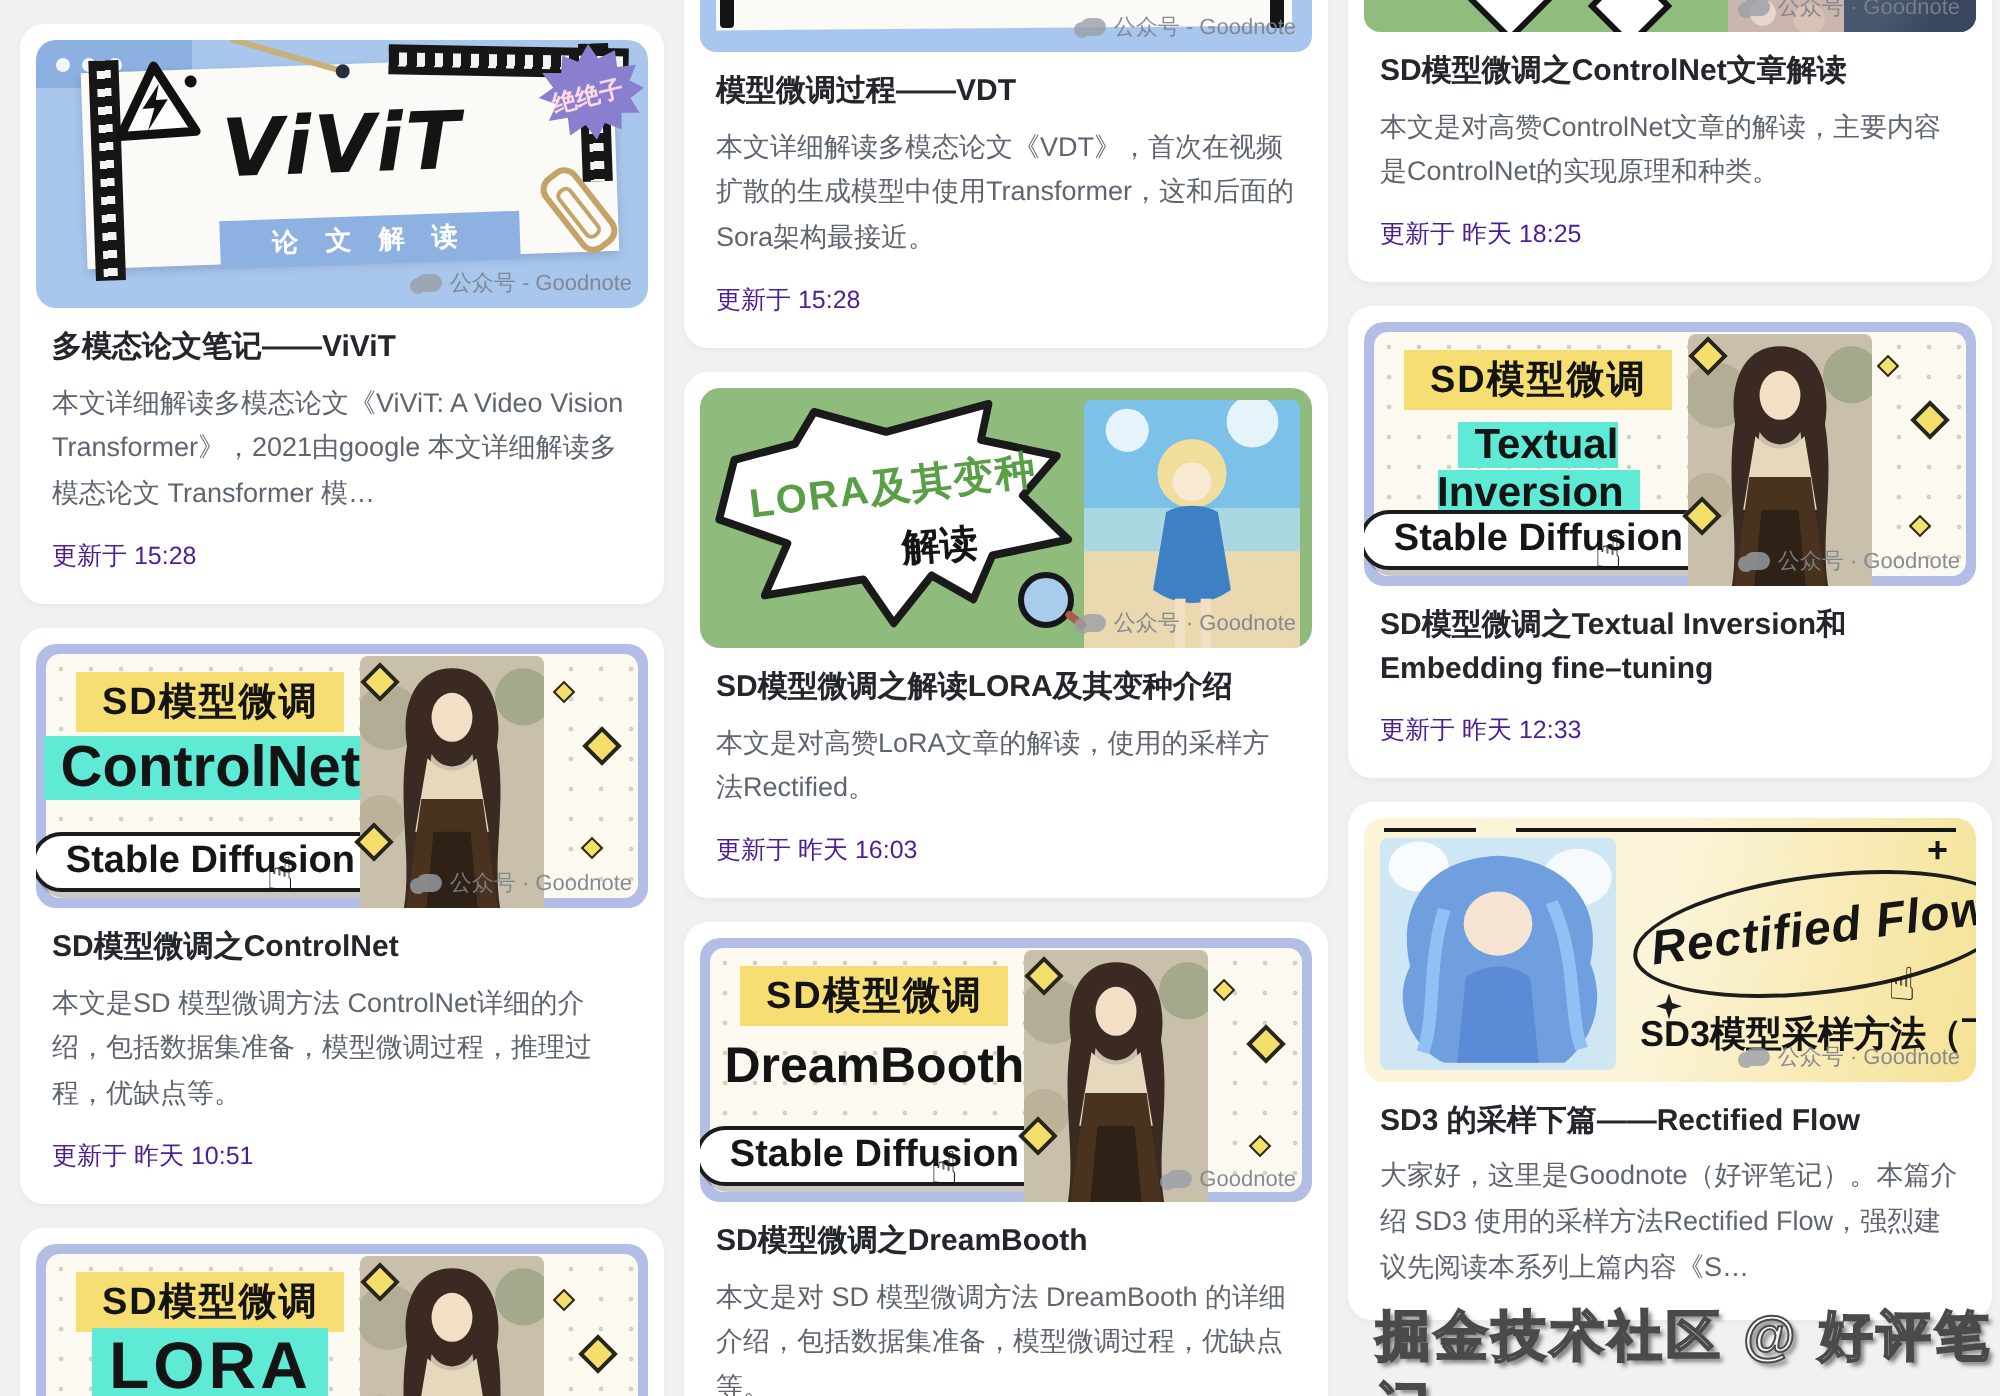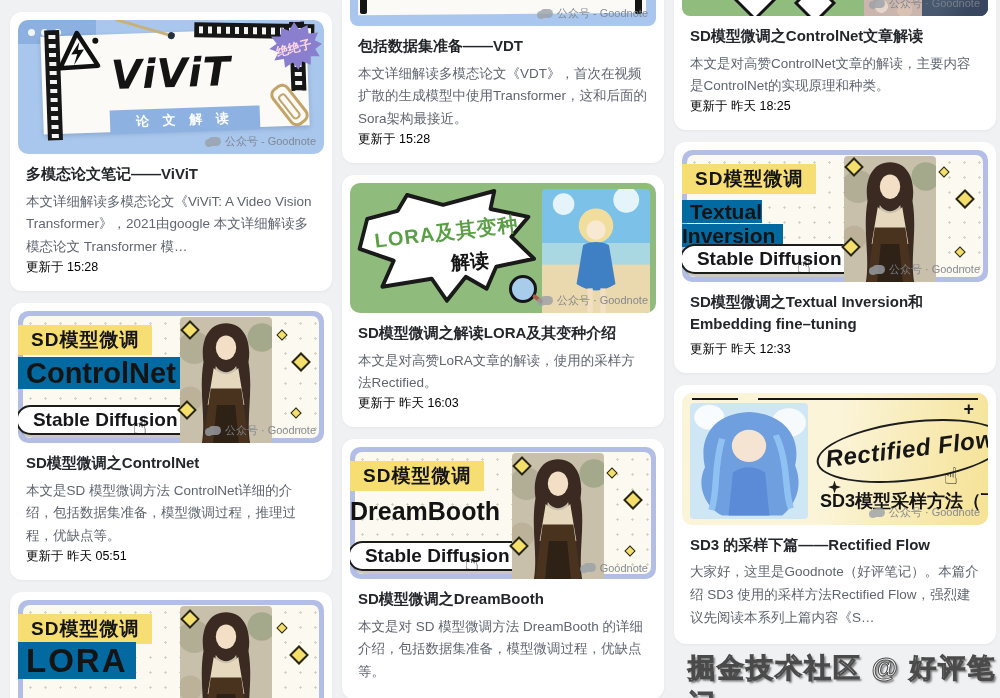--- a/index.html
+++ b/index.html
@@ -15,21 +15,21 @@
   .card{
     background:#fff;border-radius:12px;box-shadow:0 1px 3px rgba(25,35,60,.05);
     overflow:hidden;
   }
   .card.cut-top{border-radius:0 0 12px 12px;}
   .cover{position:relative;margin:8px 8px 0;border-radius:10px;overflow:hidden;}
   .card.cut-top .cover{margin-top:0;border-radius:0 0 8px 8px;}
   .body{padding:9px 16px 15px;}
   .title{margin:0 0 6px;font-size:15px;line-height:1.45;font-weight:700;color:#23262b;}
   .desc{margin:0;font-size:13.5px;line-height:1.68;color:#5f6570;}
-  .time{margin-top:0;font-size:12.5px;color:#000000;min-height:14px;}
+  .time{margin-top:11px;font-size:12.5px;color:#4c1d95;min-height:14px;}
 
   
   .wm{position:absolute;right:8px;bottom:5px;display:flex;align-items:center;gap:4px;
       font-size:11px;color:rgba(125,130,140,.92);white-space:nowrap;z-index:9;}
   .wm-icon{width:13px;height:9px;background:#9aa0a8;border-radius:5px;position:relative;opacity:.8;}
   .wm-icon::before{content:"";position:absolute;left:-3px;top:2px;width:8px;height:8px;background:#9aa0a8;border-radius:50%;}
 
   
   .cv-vivit{height:134px;background:#a9c7ed;}
   .vivit-tab{position:absolute;left:0;top:0;width:68px;height:24px;background:#8cb0e0;border-radius:10px 0 10px 0;
@@ -65,25 +65,25 @@
 
   
   .cv-green{height:16px;background:#90bc7e;}
   .g-diamond{position:absolute;top:-15px;width:24px;height:24px;background:#fff;border:3px solid #141414;transform:rotate(45deg);}
   .g-photo{position:absolute;top:0;height:100%;}
 
   
   .cv-sd{height:132px;background:#b2bee6;}
   .sd-inner{position:absolute;inset:5px;border-radius:7px;background-color:#fcf9f0;
      background-image:radial-gradient(#d7d3c4 1.2px,transparent 1.3px);background-size:15px 15px;}
-  .sd-left{position:absolute;left:0;top:0;width:57%;height:100%;}
+  .sd-left{position:absolute;left:0;top:0;width:57%;height:100%;text-align:center;}
   .sd-tag{display:inline-block;margin-top:14px;background:#f6de72;color:#141414;
      font-size:19px;font-weight:700;padding:2px 13px;letter-spacing:1px;}
   .sd-key{position:absolute;left:0;right:0;top:46px;font-weight:800;color:#141414;}
-  .sd-key .hl{background:#0369a1;padding:0 8px;}
+  .sd-key .hl{background:#5eead4;padding:0 8px;}
   .k-controlnet{font-size:29px;}
   .k-lora{font-size:33px;letter-spacing:2px;top:42px;}
   .k-textual{font-size:21px;top:50px;}
   .k-dream{font-size:25px;top:50px;}
   .sd-btn{position:absolute;left:50%;transform:translateX(-50%);top:94px;background:#fff;color:#16161a;
      border:2.5px solid #1c1c1c;border-radius:16px;font-size:19px;font-weight:700;padding:2px 15px;
      white-space:nowrap;box-shadow:2px 3px 0 rgba(25,25,25,.22);}
   .hand{position:absolute;font-size:23px;color:#111;line-height:1;z-index:8;}
   .girl{position:absolute;top:6px;bottom:6px;right:52px;width:92px;border-radius:4px;height:auto;}
   .sp{position:absolute;background:#f3df69;border:2px solid #26261f;width:10px;height:10px;transform:rotate(45deg);z-index:7;}
@@ -188,21 +188,21 @@
         <i class="sp" style="left:53%;top:92px;"></i>
         <i class="sp s" style="right:24px;bottom:26px;"></i>
         <div class="wm">
           <span class="wm-icon"></span>
           <span>公众号 · Goodnote</span>
         </div>
       </div>
       <div class="body">
         <h3 class="title">SD模型微调之ControlNet</h3>
         <p class="desc">本文是SD 模型微调方法 ControlNet详细的介绍，包括数据集准备，模型微调过程，推理过程，优缺点等。</p>
-        <div class="time">更新于 昨天 05:51</div>
+        <div class="time">更新于 昨天 10:51</div>
       </div>
     </article>
 
     <article class="card">
       <div class="cover cv-sd">
         <div class="sd-inner"></div>
         <div class="sd-left">
           <span class="sd-tag">SD模型微调</span>
           <div class="sd-key k-lora"><span class="hl">LORA</span></div>
           
@@ -234,21 +234,21 @@
       <div class="cover cv-vdt">
         <div class="vdt-paper"></div>
         <div class="vdt-mark" style="left:10px;"></div>
         <div class="vdt-mark" style="right:14px;"></div>
         <div class="wm">
           <span class="wm-icon"></span>
           <span>公众号 - Goodnote</span>
         </div>
       </div>
       <div class="body">
-        <h3 class="title">包括数据集准备——VDT</h3>
+        <h3 class="title">模型微调过程——VDT</h3>
         <p class="desc">本文详细解读多模态论文《VDT》，首次在视频扩散的生成模型中使用Transformer，这和后面的Sora架构最接近。</p>
         <div class="time">更新于 15:28</div>
       </div>
     </article>
 
     <article class="card">
       <div class="cover cv-var">
         <svg class="var-burst" viewBox="0 0 200 120" preserveAspectRatio="none">
           <path d="M16 32 L48 24 L58 8 L96 18 L150 4 L146 22 L186 30 L168 50 L192 72 L152 80 L142 102 L120 90 L100 114 L84 92 L32 100 L44 74 L8 62 Z" fill="#ffffff" stroke="#1a1a1a" stroke-width="4" stroke-linejoin="round"></path>
         </svg>

